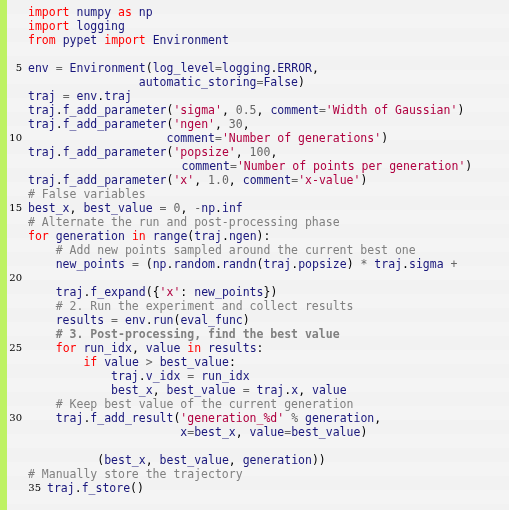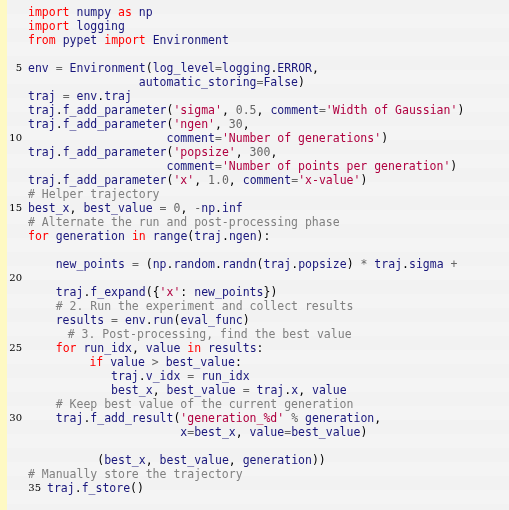--- a/index.html
+++ b/index.html
@@ -11,21 +11,21 @@
     width: 509px;
     height: 510px;
     font-family: "DejaVu Sans Mono", "Liberation Mono", monospace;
     overflow: hidden;
   }
 
   #listing {
     position: relative;
     width: 509px;
     height: 510px;
-    background: #fef9c3;
+    background: #bef264;
     box-sizing: border-box;
   }
 
   
   .code-bg {
     position: absolute;
     left: 7px;
     top: 0;
     right: 0;
     bottom: 0;
@@ -102,35 +102,36 @@
   <div class="rows" id="rows">
       <div class="row" style="position: absolute; left: 0px; right: 0px; top: 5px;"><span class="lineno"></span><span class="src"><span class="k">import</span><span class="p"> </span><span class="n">numpy</span><span class="p"> </span><span class="k">as</span><span class="p"> </span><span class="n">np</span></span></div>
       <div class="row" style="position: absolute; left: 0px; right: 0px; top: 19px;"><span class="lineno"></span><span class="src"><span class="k">import</span><span class="p"> </span><span class="n">logging</span></span></div>
       <div class="row" style="position: absolute; left: 0px; right: 0px; top: 33px;"><span class="lineno"></span><span class="src"><span class="k">from</span><span class="p"> </span><span class="n">pypet</span><span class="p"> </span><span class="k">import</span><span class="p"> </span><span class="n">Environment</span></span></div>
       <div class="row" style="position: absolute; left: 0px; right: 0px; top: 61px;"><span class="lineno">5</span><span class="src"><span class="n">env</span><span class="p"> </span><span class="o">=</span><span class="p"> </span><span class="n">Environment</span><span class="p">(</span><span class="n">log_level</span><span class="o">=</span><span class="n">logging</span><span class="p">.</span><span class="n">ERROR</span><span class="p">,</span></span></div>
       <div class="row" style="position: absolute; left: 0px; right: 0px; top: 75px;"><span class="lineno"></span><span class="src"><span class="n">                automatic_storing</span><span class="o">=</span><span class="n">False</span><span class="p">)</span></span></div>
       <div class="row" style="position: absolute; left: 0px; right: 0px; top: 89px;"><span class="lineno"></span><span class="src"><span class="n">traj</span><span class="p"> </span><span class="o">=</span><span class="p"> </span><span class="n">env</span><span class="p">.</span><span class="n">traj</span></span></div>
       <div class="row" style="position: absolute; left: 0px; right: 0px; top: 103px;"><span class="lineno"></span><span class="src"><span class="n">traj</span><span class="p">.</span><span class="n">f_add_parameter</span><span class="p">(</span><span class="s">'sigma'</span><span class="p">, </span><span class="m">0.5</span><span class="p">, </span><span class="n">comment</span><span class="o">=</span><span class="s">'Width of Gaussian'</span><span class="p">)</span></span></div>
       <div class="row" style="position: absolute; left: 0px; right: 0px; top: 117px;"><span class="lineno"></span><span class="src"><span class="n">traj</span><span class="p">.</span><span class="n">f_add_parameter</span><span class="p">(</span><span class="s">'ngen'</span><span class="p">, </span><span class="m">30</span><span class="p">,</span></span></div>
       <div class="row" style="position: absolute; left: 0px; right: 0px; top: 131px;"><span class="lineno">10</span><span class="src"><span class="n">                    comment</span><span class="o">=</span><span class="s">'Number of generations'</span><span class="p">)</span></span></div>
-      <div class="row" style="position: absolute; left: 0px; right: 0px; top: 145px;"><span class="lineno"></span><span class="src"><span class="n">traj</span><span class="p">.</span><span class="n">f_add_parameter</span><span class="p">(</span><span class="s">'popsize'</span><span class="p">, </span><span class="m">300</span><span class="p">,</span></span></div>
-      <div class="row" style="position: absolute; left: 0px; right: 0px; top: 159px; text-align: center;"><span class="lineno"></span><span class="src"><span class="n">                    comment</span><span class="o">=</span><span class="s">'Number of points per generation'</span><span class="p">)</span></span></div>
+      <div class="row" style="position: absolute; left: 0px; right: 0px; top: 145px;"><span class="lineno"></span><span class="src"><span class="n">traj</span><span class="p">.</span><span class="n">f_add_parameter</span><span class="p">(</span><span class="s">'popsize'</span><span class="p">, </span><span class="m">100</span><span class="p">,</span></span></div>
+      <div class="row" style="position: absolute; left: 15px; right: 0px; top: 159px; text-align: center;"><span class="lineno"></span><span class="src"><span class="n">                    comment</span><span class="o">=</span><span class="s">'Number of points per generation'</span><span class="p">)</span></span></div>
       <div class="row" style="position: absolute; left: 0px; right: 0px; top: 173px;"><span class="lineno"></span><span class="src"><span class="n">traj</span><span class="p">.</span><span class="n">f_add_parameter</span><span class="p">(</span><span class="s">'x'</span><span class="p">, </span><span class="m">1.0</span><span class="p">, </span><span class="n">comment</span><span class="o">=</span><span class="s">'x-value'</span><span class="p">)</span></span></div>
-      <div class="row" style="position: absolute; left: 0px; right: 0px; top: 187px;"><span class="lineno"></span><span class="src"><span class="c"># Helper trajectory</span></span></div>
+      <div class="row" style="position: absolute; left: 0px; right: 0px; top: 187px;"><span class="lineno"></span><span class="src"><span class="c"># False variables</span></span></div>
       <div class="row" style="position: absolute; left: 0px; right: 0px; top: 201px;"><span class="lineno">15</span><span class="src"><span class="n">best_x</span><span class="p">, </span><span class="n">best_value</span><span class="p"> </span><span class="o">=</span><span class="p"> </span><span class="m">0</span><span class="p">, </span><span class="o">-</span><span class="n">np</span><span class="p">.</span><span class="n">inf</span></span></div>
       <div class="row" style="position: absolute; left: 0px; right: 15px; top: 215px;"><span class="lineno"></span><span class="src"><span class="c"># Alternate the run and post-processing phase</span></span></div>
       <div class="row" style="position: absolute; left: 0px; right: 0px; top: 229px;"><span class="lineno"></span><span class="src"><span class="k">for</span><span class="p"> </span><span class="n">generation</span><span class="p"> </span><span class="k">in</span><span class="p"> </span><span class="n">range</span><span class="p">(</span><span class="n">traj</span><span class="p">.</span><span class="n">ngen</span><span class="p">):</span></span></div>
+      <div class="row" style="position: absolute; left: 0px; right: 0px; top: 243px;"><span class="lineno"></span><span class="src"><span class="c">    # Add new points sampled around the current best one</span></span></div>
       <div class="row" style="position: absolute; left: 0px; right: 0px; top: 257px;"><span class="lineno"></span><span class="src"><span class="n">    new_points</span><span class="p"> </span><span class="o">=</span><span class="p"> (</span><span class="n">np</span><span class="p">.</span><span class="n">random</span><span class="p">.</span><span class="n">randn</span><span class="p">(</span><span class="n">traj</span><span class="p">.</span><span class="n">popsize</span><span class="p">) </span><span class="o">*</span><span class="p"> </span><span class="n">traj</span><span class="p">.</span><span class="n">sigma</span><span class="p"> </span><span class="o">+</span></span></div>
       <div class="row" style="position: absolute; left: 0px; right: 0px; top: 271px;"><span class="lineno">20</span></div>
       <div class="row" style="position: absolute; left: 0px; right: 0px; top: 285px;"><span class="lineno"></span><span class="src"><span class="n">    traj</span><span class="p">.</span><span class="n">f_expand</span><span class="p">({</span><span class="s">'x'</span><span class="p">: </span><span class="n">new_points</span><span class="p">})</span></span></div>
       <div class="row" style="position: absolute; left: 0px; right: 0px; top: 299px;"><span class="lineno"></span><span class="src"><span class="c">    # 2. Run the experiment and collect results</span></span></div>
       <div class="row" style="position: absolute; left: 0px; right: 0px; top: 313px;"><span class="lineno"></span><span class="src"><span class="n">    results</span><span class="p"> </span><span class="o">=</span><span class="p"> </span><span class="n">env</span><span class="p">.</span><span class="n">run</span><span class="p">(</span><span class="n">eval_func</span><span class="p">)</span></span></div>
-      <div class="row" style="position: absolute; left: 12px; right: 0px; top: 327px;"><span class="lineno"></span><span class="src"><span class="c">    # 3. Post-processing, find the best value</span></span></div>
+      <div class="row" style="position: absolute; left: 0px; right: 0px; top: 327px; font-weight: bold;"><span class="lineno"></span><span class="src"><span class="c">    # 3. Post-processing, find the best value</span></span></div>
       <div class="row" style="position: absolute; left: 0px; right: 0px; top: 341px;"><span class="lineno">25</span><span class="src"><span class="p">    </span><span class="k">for</span><span class="p"> </span><span class="n">run_idx</span><span class="p">, </span><span class="n">value</span><span class="p"> </span><span class="k">in</span><span class="p"> </span><span class="n">results</span><span class="p">:</span></span></div>
-      <div class="row" style="position: absolute; left: 0px; right: 0px; top: 355px; margin-left: 6px;"><span class="lineno"></span><span class="src"><span class="p">        </span><span class="k">if</span><span class="p"> </span><span class="n">value</span><span class="p"> </span><span class="o">&gt;</span><span class="p"> </span><span class="n">best_value</span><span class="p">:</span></span></div>
+      <div class="row" style="position: absolute; left: 0px; right: 0px; top: 355px;"><span class="lineno"></span><span class="src"><span class="p">        </span><span class="k">if</span><span class="p"> </span><span class="n">value</span><span class="p"> </span><span class="o">&gt;</span><span class="p"> </span><span class="n">best_value</span><span class="p">:</span></span></div>
       <div class="row" style="position: absolute; left: 0px; right: 0px; top: 369px;"><span class="lineno"></span><span class="src"><span class="n">            traj</span><span class="p">.</span><span class="n">v_idx</span><span class="p"> </span><span class="o">=</span><span class="p"> </span><span class="n">run_idx</span></span></div>
       <div class="row" style="position: absolute; left: 0px; right: 0px; top: 383px;"><span class="lineno"></span><span class="src"><span class="n">            best_x</span><span class="p">, </span><span class="n">best_value</span><span class="p"> </span><span class="o">=</span><span class="p"> </span><span class="n">traj</span><span class="p">.</span><span class="n">x</span><span class="p">, </span><span class="n">value</span></span></div>
       <div class="row" style="position: absolute; left: 0px; right: 0px; top: 397px;"><span class="lineno"></span><span class="src"><span class="c">    # Keep best value of the current generation</span></span></div>
       <div class="row" style="position: absolute; left: 0px; right: 0px; top: 411px;"><span class="lineno">30</span><span class="src"><span class="n">    traj</span><span class="p">.</span><span class="n">f_add_result</span><span class="p">(</span><span class="s">'generation_%d'</span><span class="p"> </span><span class="o">%</span><span class="p"> </span><span class="n">generation</span><span class="p">,</span></span></div>
       <div class="row" style="position: absolute; left: 0px; right: 0px; top: 425px;"><span class="lineno"></span><span class="src"><span class="n">                      x</span><span class="o">=</span><span class="n">best_x</span><span class="p">, </span><span class="n">value</span><span class="o">=</span><span class="n">best_value</span><span class="p">)</span></span></div>
       <div class="row" style="position: absolute; left: 0px; right: 0px; top: 453px; text-align: right;"><span class="lineno"></span><span class="src"><span class="p">          (</span><span class="n">best_x</span><span class="p">, </span><span class="n">best_value</span><span class="p">, </span><span class="n">generation</span><span class="p">))</span></span></div>
       <div class="row" style="position: absolute; left: 0px; right: 0px; top: 467px;"><span class="lineno"></span><span class="src"><span class="c"># Manually store the trajectory</span></span></div>
       <div class="row" style="position: absolute; left: 0px; right: 0px; top: 481px; margin-left: 19px;"><span class="lineno">35</span><span class="src"><span class="n">traj</span><span class="p">.</span><span class="n">f_store</span><span class="p">()</span></span></div>
     </div>
 </div>

